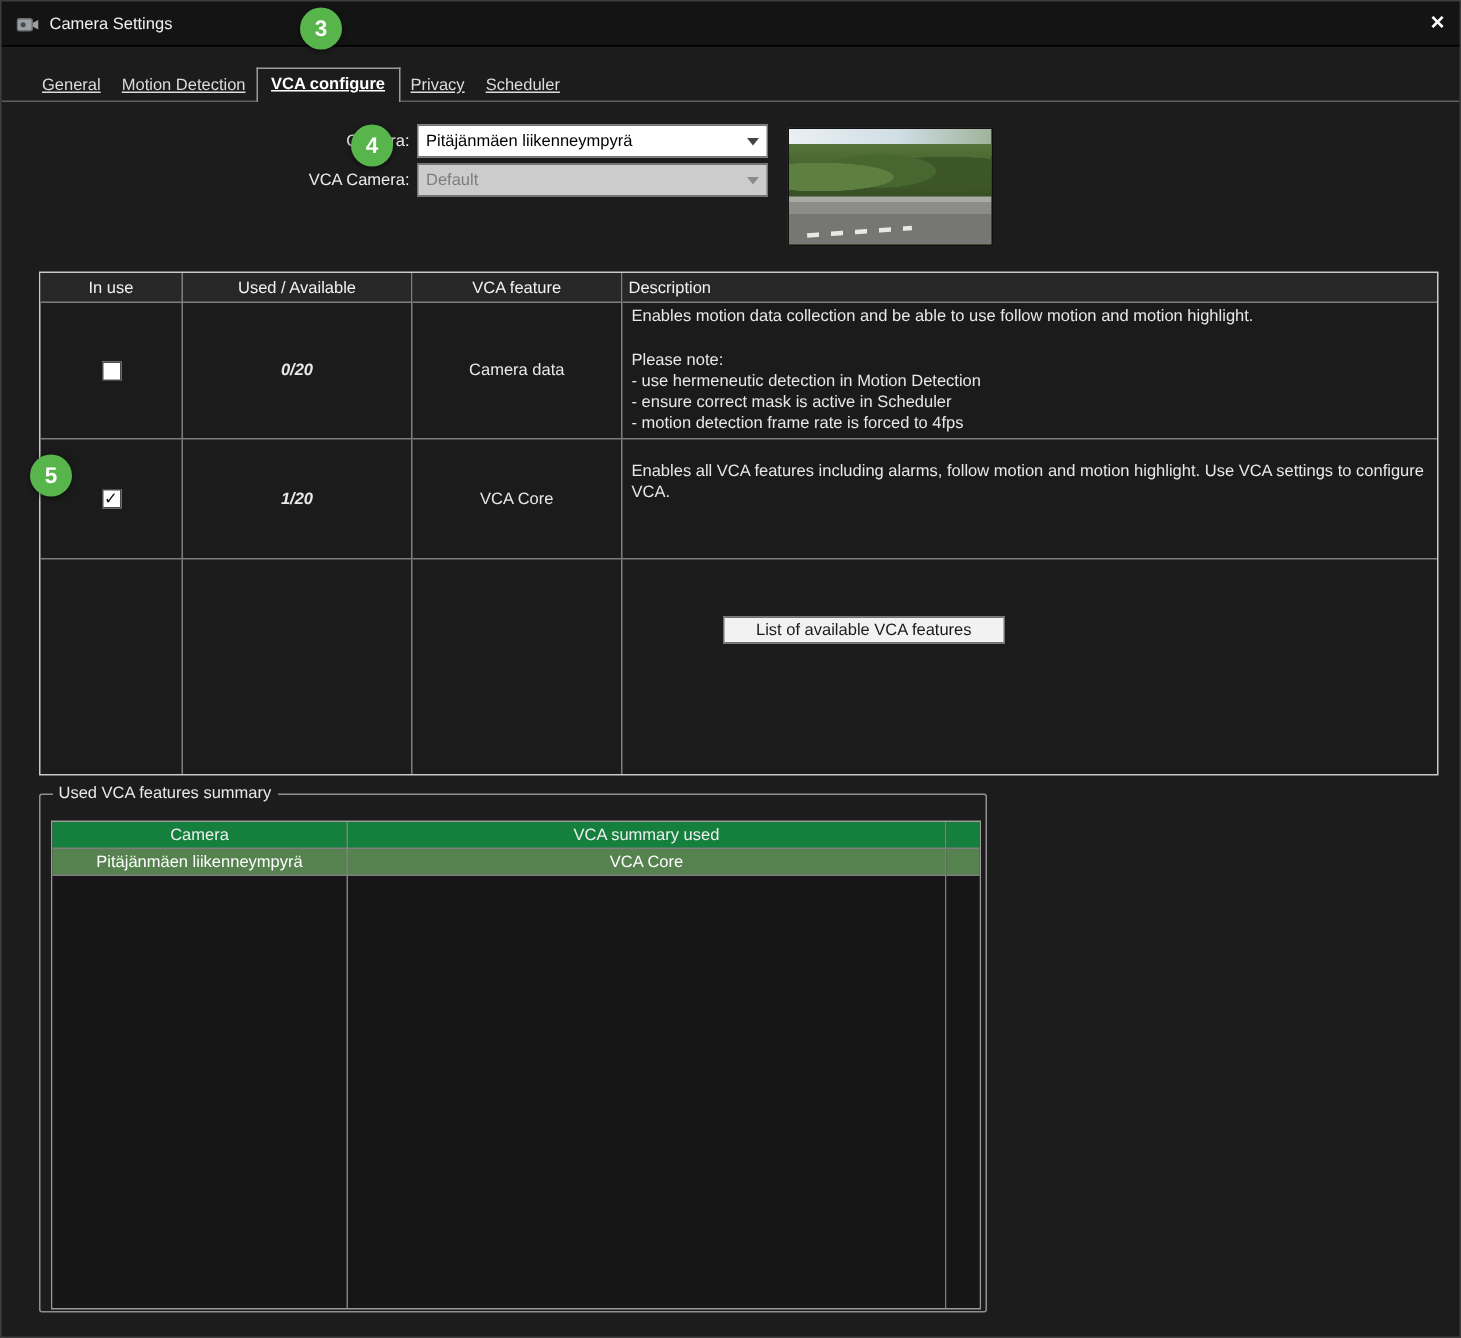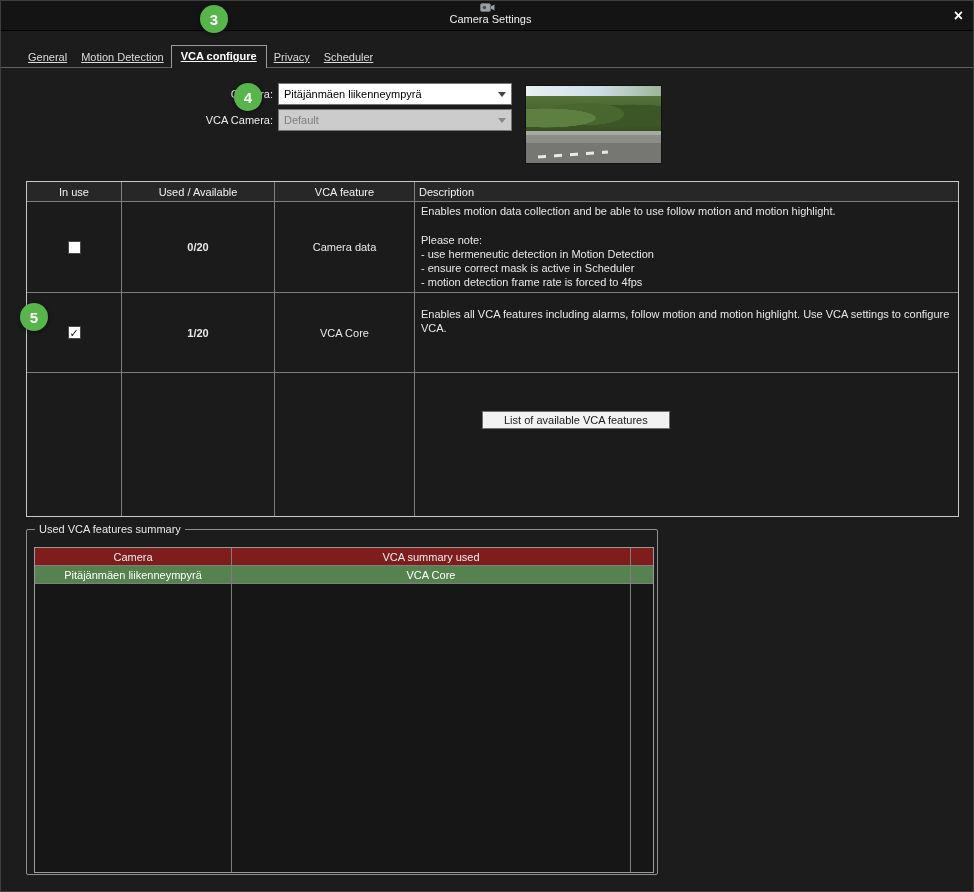--- a/index.html
+++ b/index.html
@@ -4,21 +4,21 @@
 <style>
   * { margin:0; padding:0; box-sizing:border-box; }
   html,body { width:974px; height:892px; background:#1c1c1c; }
   body { font-family:"Liberation Sans", sans-serif; font-size:11px; }
 
   .window { position:relative; width:974px; height:892px; background:#1c1c1c;
             border:1px solid #3f3f3f; overflow:hidden; color:#e6e6e6; }
 
   
   .titlebar { position:absolute; top:0; left:0; right:0; height:30px; background:#141414;
-              border-bottom:1px solid #000; display:flex; align-items:center; padding:0 10px;flex-direction:column; }
+              border-bottom:1px solid #000; display:flex; align-items:center; padding:0 10px; }
   .titlebar .title { margin-left:7px; color:#f0f0f0; }
   .close { position:absolute; right:10px; top:0; height:30px; display:flex; align-items:center;
            font-size:16px; font-weight:bold; color:#ffffff; cursor:pointer; }
 
   
   .tabline { position:absolute; top:66px; left:0; right:0; border-top:1px solid #5f5f5f; z-index:1; }
   .tabs { position:absolute; left:20px; top:44px; height:22px; display:flex; align-items:flex-end; z-index:2; }
   .tab { padding:3px 7px 4px; color:#dcdcdc; cursor:pointer; white-space:nowrap;text-decoration:underline; }
   .tab.active { border:1px solid #9b9b9b; border-bottom:none; background:#1c1c1c; color:#fff;
                 font-weight:bold; padding:4px 9px 6px; margin-bottom:-1px; }
@@ -60,40 +60,40 @@
             grid-template-columns:95px 153px 140px 1fr;
             grid-template-rows:20px 91px 80px 1fr; }
   .fcell { border-right:1px solid #7e7e7e; border-bottom:1px solid #7e7e7e;
            display:flex; align-items:center; justify-content:center; overflow:hidden; color:#e8e8e8; }
   .fcell.lastcol { border-right:none; }
   .fcell.header { background:#272727; color:#f2f2f2; }
   .fcell.header.hleft { justify-content:flex-start; padding-left:4px; }
   .fcell.filler { border-bottom:none; }
   .fcell.desc { display:block; padding:2px 6px; white-space:pre-line; line-height:1.3; text-align:left; }
   .fcell.desc.pt { padding-top:14px; }
-  .bold { font-weight:bold; }
+  .bold { font-weight:bold;font-style:italic; }
   .cb { width:13px; height:13px; background:#ffffff; border:1px solid #4a4a4a; color:#111;
         font-size:11px; line-height:12px; text-align:center; cursor:pointer; }
 
   
   .tooltip { position:absolute; left:481px; top:410px; background:#f2f2f2; color:#1a1a1a;
              border:1px solid #707070; padding:2px 21px; z-index:3; white-space:nowrap; }
 
   
   fieldset.summary { position:absolute; left:25px; top:522px; width:632px; height:352px;
                      border:1px solid #8f8f8f; border-radius:2px; padding:0; }
   fieldset.summary legend { margin-left:8px; padding:0 4px; color:#e8e8e8; }
   .stable { position:absolute; left:7px; top:12px; width:620px; height:326px;
             border:1px solid #9a9a9a; background:#191919; display:grid;
             grid-template-columns:197px 399px 1fr;
             grid-template-rows:18px 18px 1fr; }
   .scell { border-right:1px solid #7e7e7e; border-bottom:1px solid #7e7e7e;
            display:flex; align-items:center; justify-content:center; overflow:hidden; color:#eeeeee; }
   .scell.lastcol { border-right:none; }
-  .scell.header { background:#7f1d1d; }
+  .scell.header { background:#15803d; }
   .scell.green { background:#55824e; color:#ffffff; cursor:pointer; }
   .scell.filler { border-bottom:none; background:#161616; }
 
   
   .badge { position:absolute; width:28px; height:28px; border-radius:50%; background:#58b54c;
            color:#fff; font-size:15px; font-weight:bold; display:flex; align-items:center;
            justify-content:center; z-index:5; box-shadow:0 1px 4px rgba(0,0,0,.55); }
   .b3 { left:199px; top:4px; }
   .b4 { left:233px; top:82px; }
   .b5 { left:19px; top:302px; }

